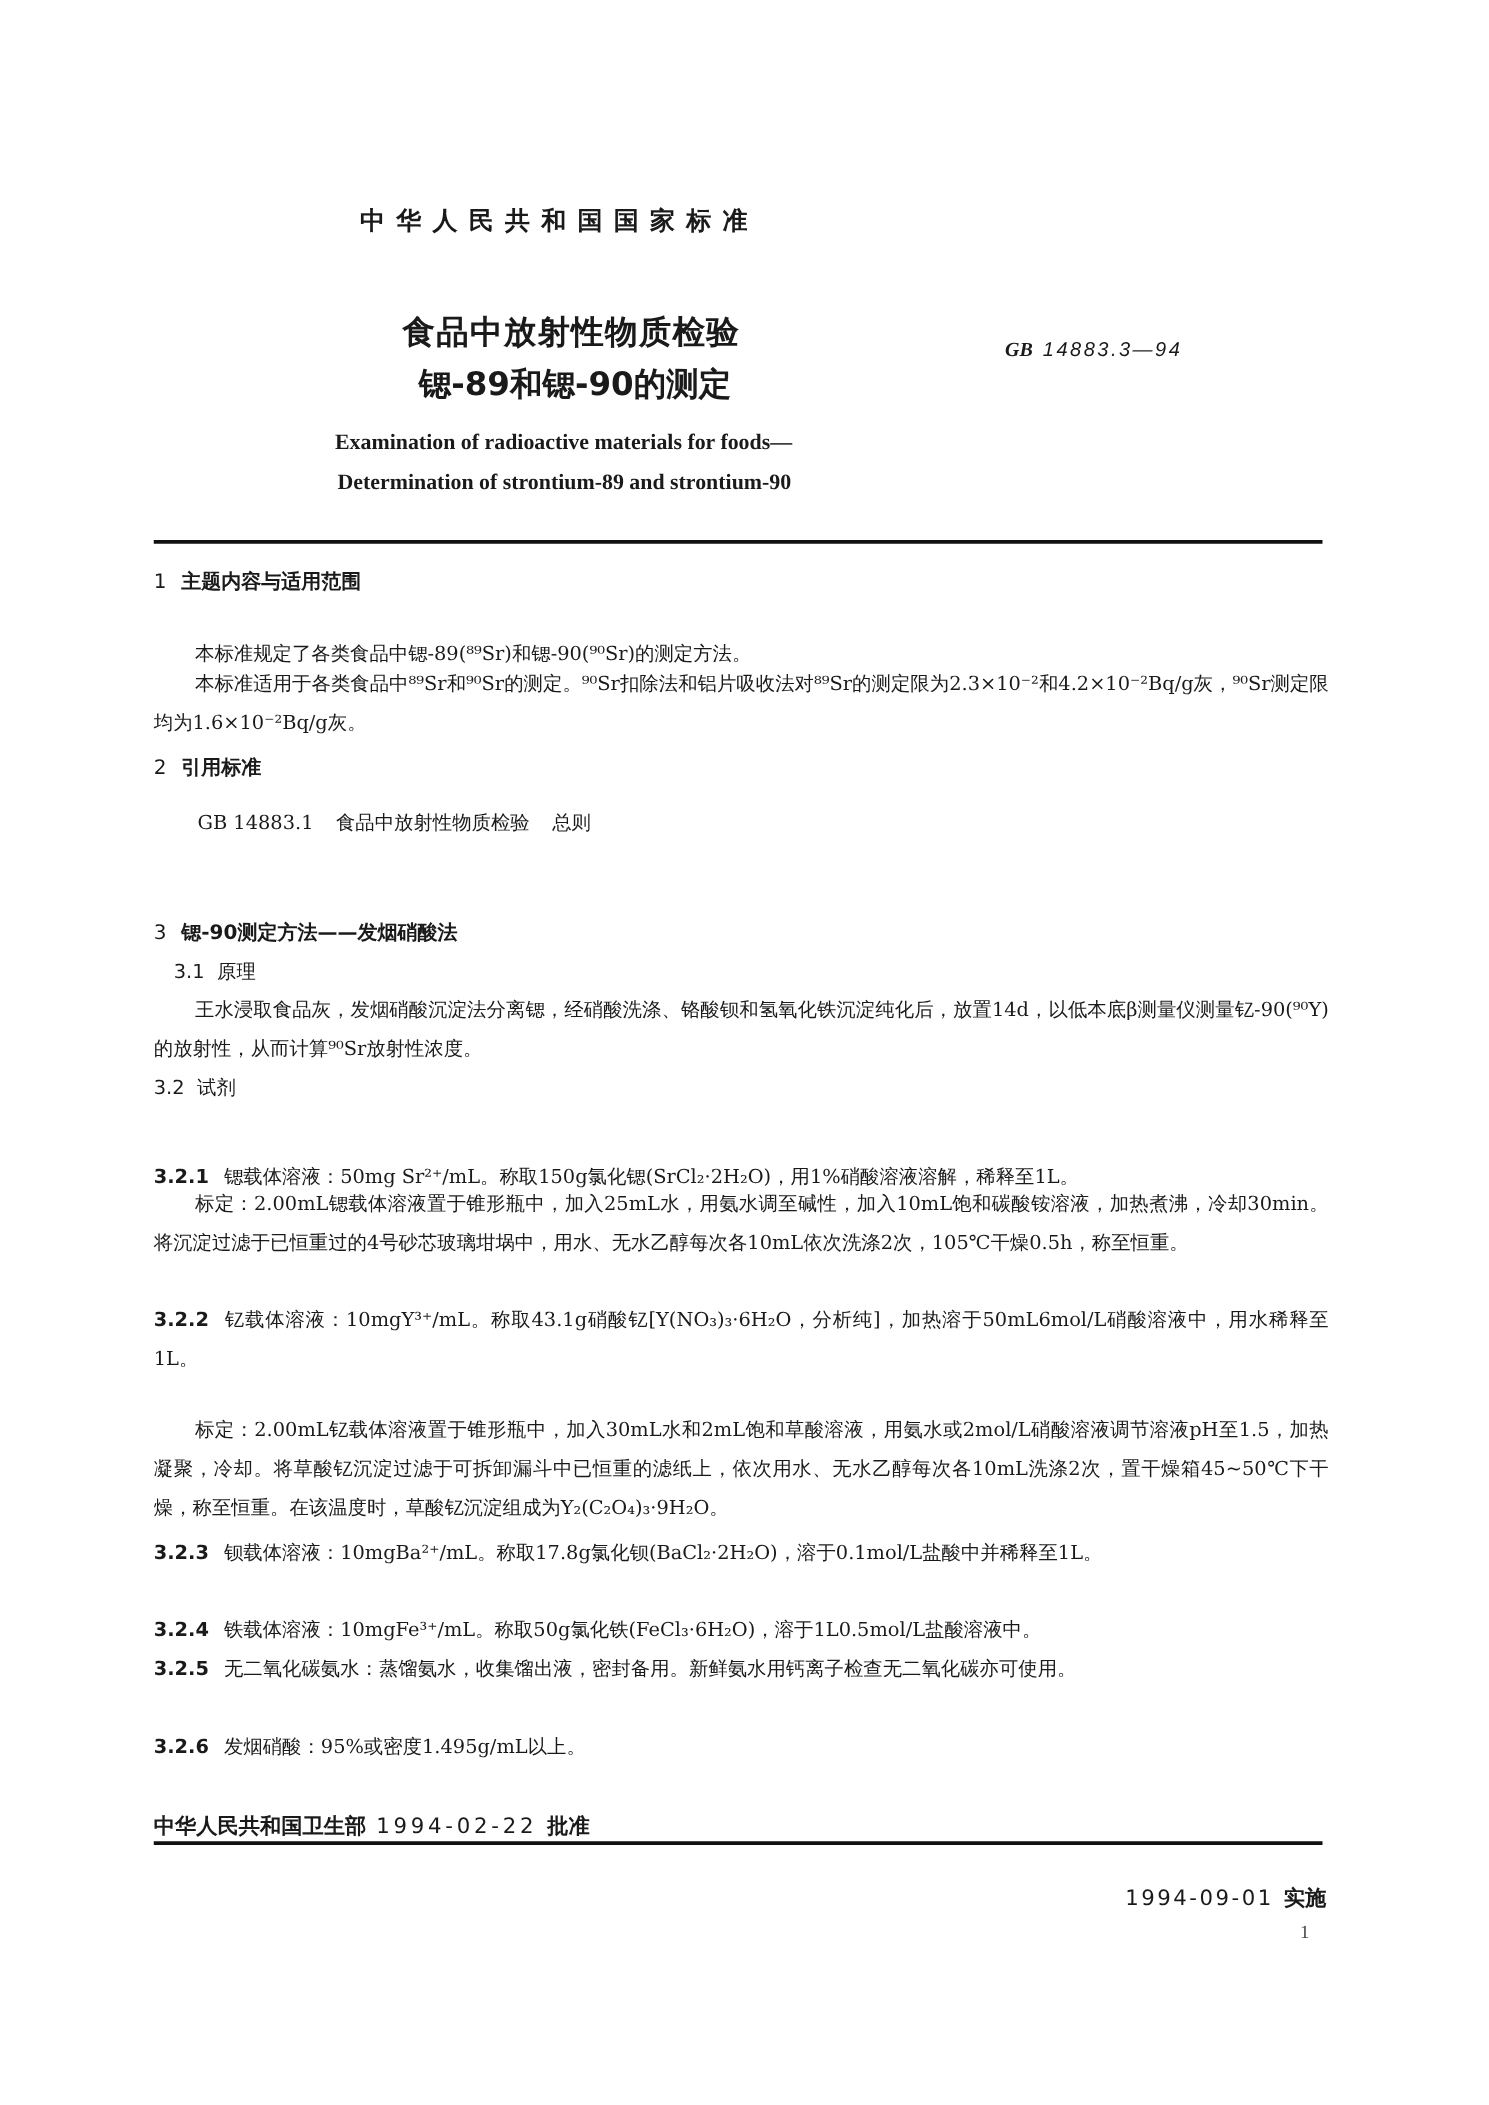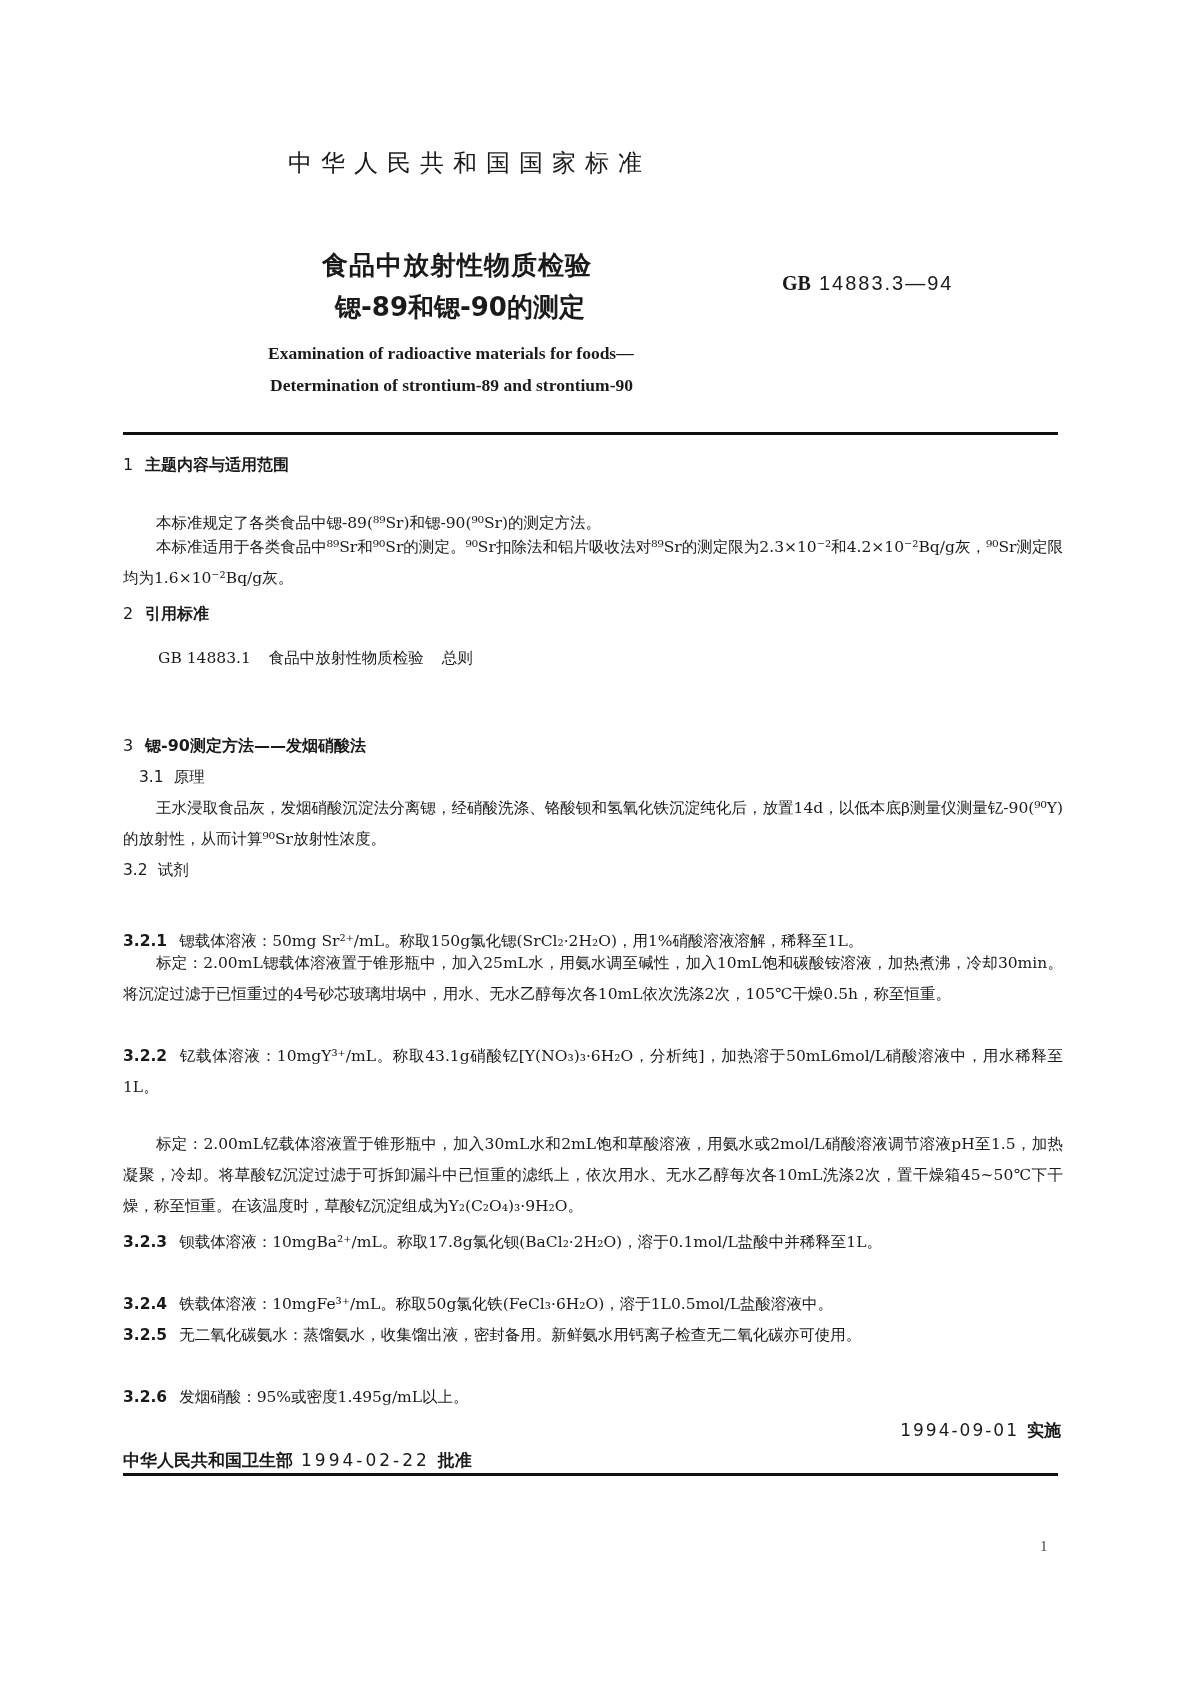--- a/index.html
+++ b/index.html
@@ -1,35 +1,35 @@
 <!DOCTYPE html>
 <html><head>
 <meta charset="utf-8">
 <style>
   html, body { margin: 0; padding: 0; background: #ffffff; }
   body { width: 1191px; height: 1684px; position: relative; overflow: hidden; color: #1a1a1a;
          font-family: "DejaVu Serif", "Liberation Serif", serif; }
   .abs { position: absolute; }
-  .nat-std { left: 288px; top: 147px; font-family: "DejaVu Sans", "Liberation Sans", sans-serif; font-weight: normal; font-size: 24px; letter-spacing: 9px; }
+  .nat-std { left: 288px; top: 163px; font-family: "DejaVu Sans", "Liberation Sans", sans-serif; font-weight: bold; font-size: 20px; letter-spacing: 9px; }
   .title1 { left: 322px; top: 248px; font-family: "DejaVu Sans", "Liberation Sans", sans-serif; font-weight: bold; font-size: 26px; letter-spacing: 1px; }
   .title2 { left: 335px; top: 290px; font-family: "DejaVu Sans", "Liberation Sans", sans-serif; font-weight: bold; font-size: 26px; }
-  .gbcode { left: 782px; top: 272px; font-family: "Liberation Sans Narrow", "Liberation Sans", sans-serif; font-size: 20px; letter-spacing: 2px; }
+  .gbcode { left: 804px; top: 272px; font-family: "Liberation Sans Narrow", "Liberation Sans", sans-serif; font-size: 16px; letter-spacing: 2px; font-style: italic; }
   .gbcode b { font-family: "Liberation Serif", serif; font-weight: bold; margin-right: 8px; letter-spacing: 0; }
   .en1 { left: 268px; top: 343px; font-family: "Liberation Serif", serif; font-weight: bold; font-size: 17.5px; }
   .en2 { left: 270px; top: 375px; font-family: "Liberation Serif", serif; font-weight: bold; font-size: 17.5px; }
   .rule { left: 123px; width: 935px; height: 3px; background: #111; }
   .h1 { left: 123px; font-family: "DejaVu Sans", "Liberation Sans", sans-serif; font-weight: bold; font-size: 16px; }
   .h1 .num { display: inline-block; width: 22px; font-weight: normal; }
   .p { left: 123px; width: 940px; font-size: 15.5px; line-height: 31px; text-align: justify; }
   .indent { text-indent: 33px; }
   .sub { font-family: "DejaVu Sans", "Liberation Sans", sans-serif; font-weight: bold; margin-right: 12px; }
   .plain-sub { font-family: "DejaVu Sans", "Liberation Sans", sans-serif; margin-right: 10px; }
   .footer-left { left: 123px; top: 1449px; font-family: "DejaVu Sans", "Liberation Sans", sans-serif; font-weight: bold; font-size: 17px; }
   .footer-left .date { font-weight: normal; letter-spacing: 3px; margin: 0 8px; }
-  .footer-right { right: 130px; top: 1419px; font-family: "DejaVu Sans", "Liberation Sans", sans-serif; font-size: 17px; }
+  .footer-right { right: 130px; top: 1507px; font-family: "DejaVu Sans", "Liberation Sans", sans-serif; font-size: 17px; }
   .footer-right .date { letter-spacing: 2px; margin-right: 8px; }
   .footer-right b { font-weight: bold; }
   .pagenum { left: 1040px; top: 1538px; font-size: 15px; font-family: "Liberation Serif", serif; color: #444; }
 </style>
 </head>
 <body>
 
 <div class="abs nat-std">中华人民共和国国家标准</div>
 <div class="abs title1">食品中放射性物质检验</div>
 <div class="abs title2">锶-89和锶-90的测定</div>

